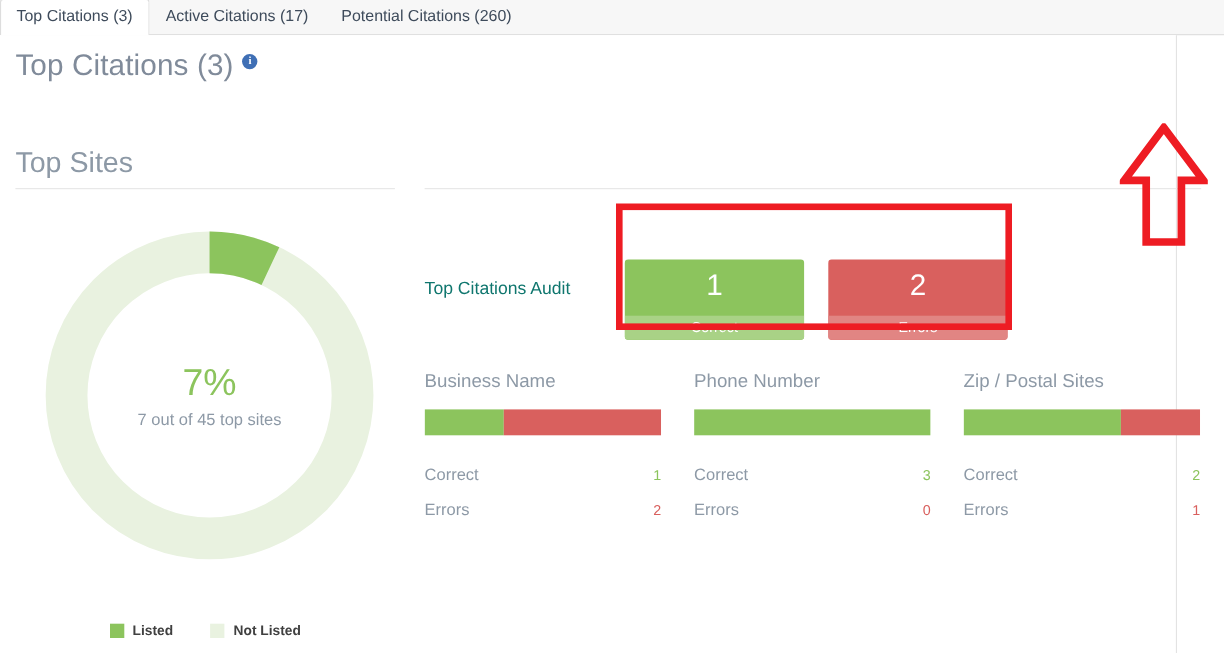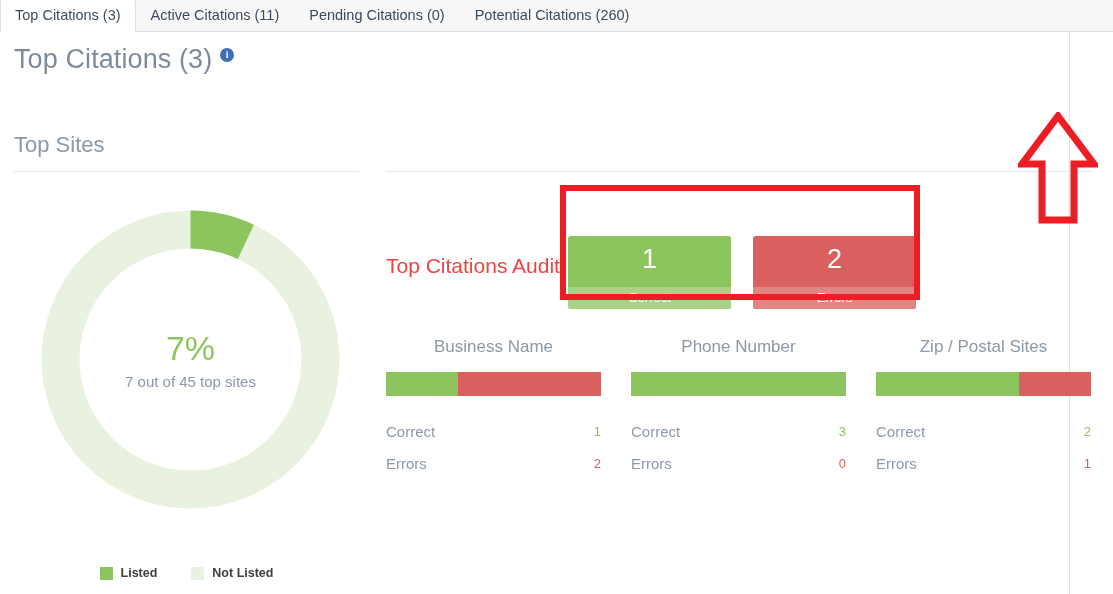--- a/index.html
+++ b/index.html
@@ -115,21 +115,21 @@
     height: 9px;
     width: 9%;
     min-width: 18px;
     background: #4c71b2;
     border-radius: 5px;
   }
 
   
   .section-head {
     position: absolute;
-    font-size: 22px;
+    font-size: 26px;
     color: #8d99a6;
     font-weight: 400;
     white-space: nowrap;
   }
   .section-rule {
     position: absolute;
     height: 1px;
     background: #e6e6e6;
   }
 
@@ -190,22 +190,22 @@
 
   .audit-row {
     position: absolute;
     left: 386px; top: 190px;
     width: 706px;
     height: 110px;
   }
   .audit-label {
     position: absolute;
     left: 0; top: 32px;
-    font-size: 21px;
-    color: #ef4444;
+    font-size: 16px;
+    color: #0f766e;
     white-space: nowrap;
   }
   .audit-cards {
     position: absolute;
     left: 182px; top: 14px;
     display: flex;
     gap: 22px;
   }
   .audit-card {
     width: 163px;
@@ -257,21 +257,20 @@
   
   .metrics {
     position: absolute;
     left: 386px; top: 305px;
     width: 706px;
     display: flex;
     gap: 30px;
   }
   .metric {
     width: 215px;
-    text-align: center;
   }
   .metric-title {
     font-size: 17px;
     color: #8d99a6;
     margin-bottom: 15px;
     white-space: nowrap;
   }
   .metric-bar {
     height: 24px;
     width: 215px;
@@ -291,22 +290,21 @@
     line-height: 32px;
   }
   .metric-row .val-correct { color: #8cc45d; font-size: 13px; }
   .metric-row .val-errors  { color: #d9605e; font-size: 13px; }
 </style>
 </head>
 <body>
 
 <div class="tabstrip">
   <div class="tab active"><span>Top Citations (3)</span></div>
-  <div class="tab"><span>Active Citations (11)</span></div>
-  <div class="tab"><span>Pending Citations (0)</span></div>
+  <div class="tab"><span>Active Citations (17)</span></div>
   <div class="tab"><span>Potential Citations (260)</span></div>
 </div>
 
 <div class="page">
 
   <div class="page-title">
     <span>Top Citations (3)</span><span class="info-icon title-info">i</span>
   </div>
 
 

